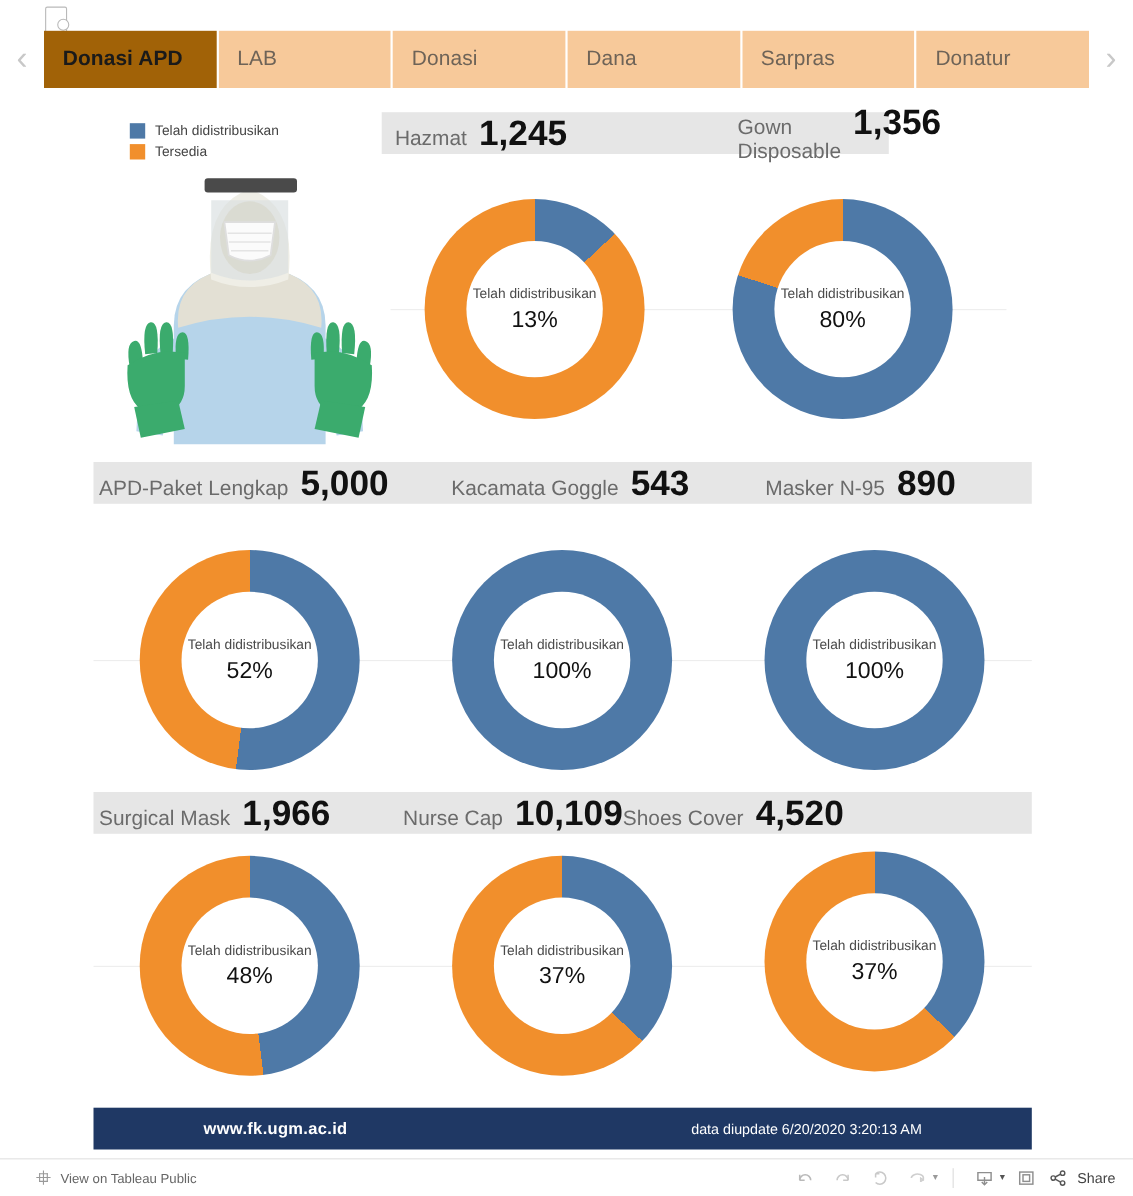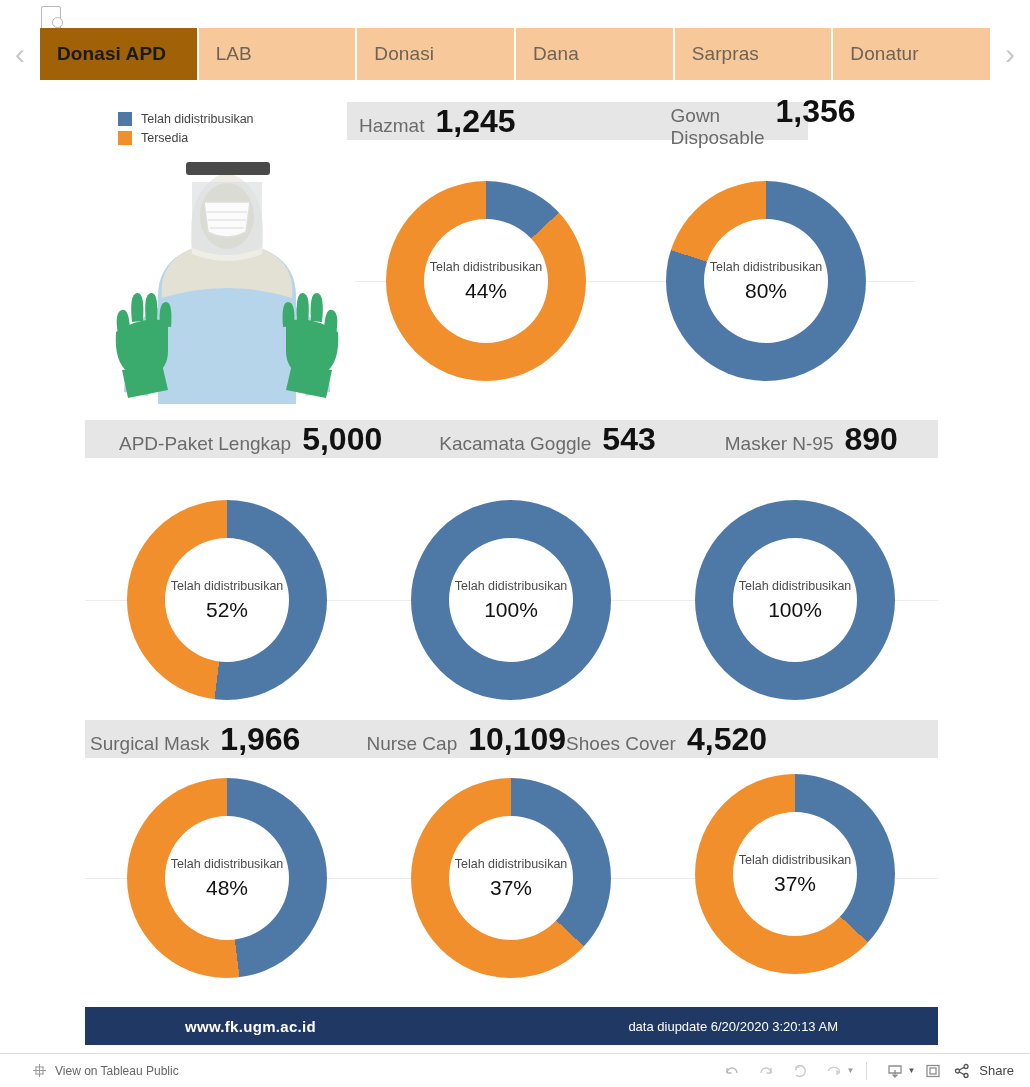--- a/index.html
+++ b/index.html
@@ -176,36 +176,36 @@
       </div>
     </div>
 
     <div class="guideline" style="left:355px; top:193px; width:560px;"></div>
 
     <div class="donut-wrap" style="left:386px; top:93px;">
       <div class="donut">
         <div class="ring" style="background:conic-gradient(#4E79A7 0turn 0.13turn, #F18F2C 0.13turn 1turn);"></div>
         <div class="hole">
           <div class="donut-cap">Telah didistribusikan</div>
-          <div class="donut-pct">44%</div>
+          <div class="donut-pct">13%</div>
         </div>
       </div>
     </div>
 
     <div class="donut-wrap" style="left:666px; top:93px;">
       <div class="donut">
         <div class="ring" style="background:conic-gradient(#4E79A7 0turn 0.80turn, #F18F2C 0.80turn 1turn);"></div>
         <div class="hole">
           <div class="donut-cap">Telah didistribusikan</div>
           <div class="donut-pct">80%</div>
         </div>
       </div>
     </div>
 
-    <div class="kpibar" style="left:85px; top:332px; width:853px;padding-left:29px;">
+    <div class="kpibar" style="left:85px; top:332px; width:853px;">
       <div class="kpi-cell" style="margin-left:5px;">
         <span class="kpi-name">APD-Paket Lengkap</span>
         <span class="kpi-val">5,000</span>
       </div>
       <div class="kpi-cell" style="margin-left:57px;">
         <span class="kpi-name">Kacamata Goggle</span>
         <span class="kpi-val">543</span>
       </div>
       <div class="kpi-cell" style="margin-left:69px;">
         <span class="kpi-name">Masker N-95</span>

